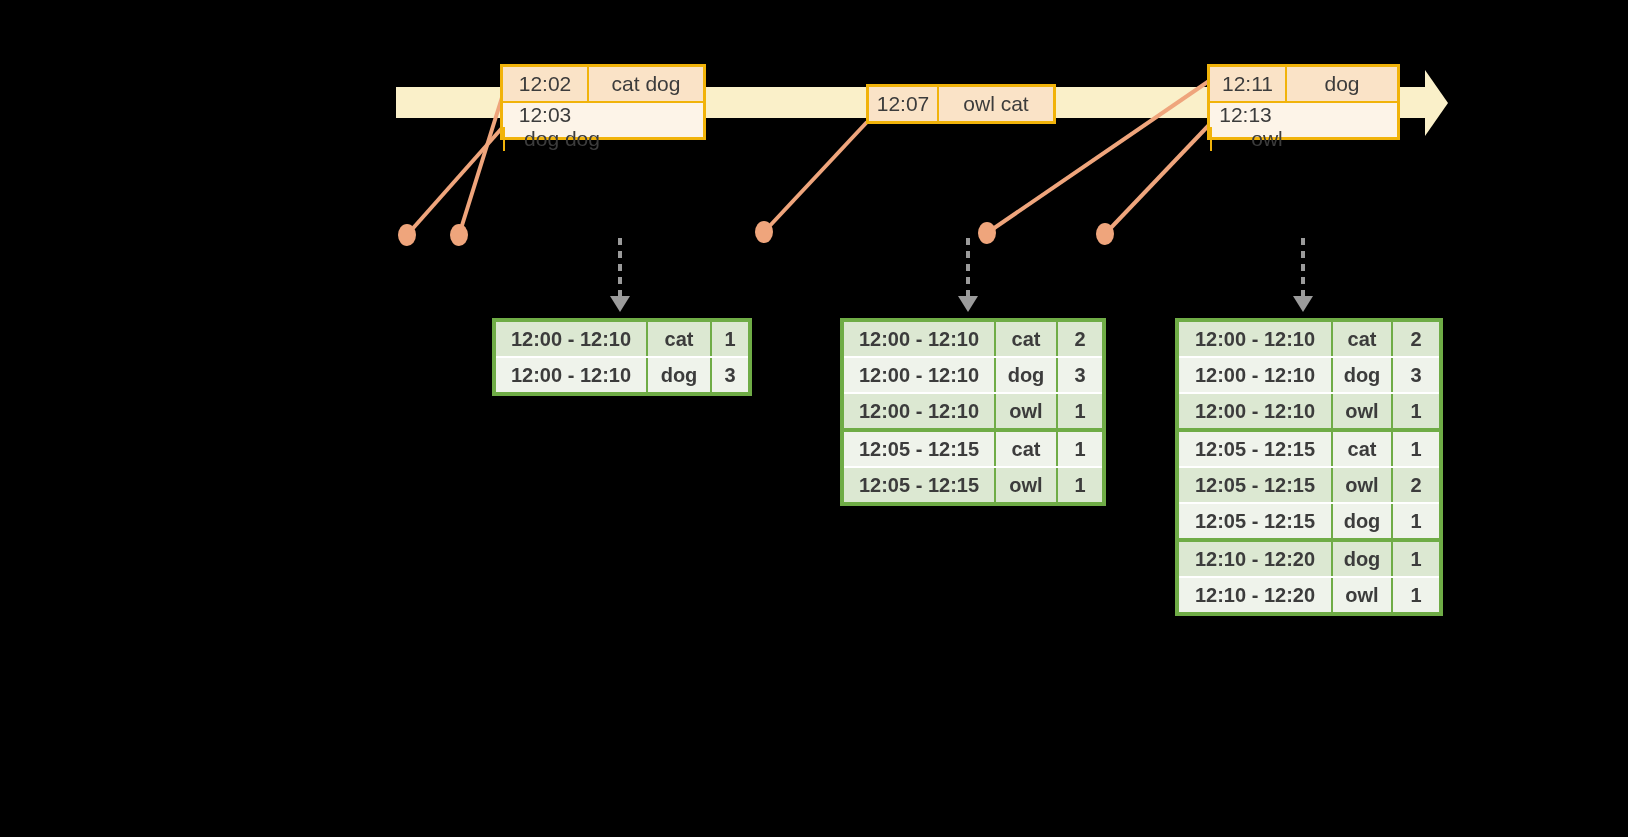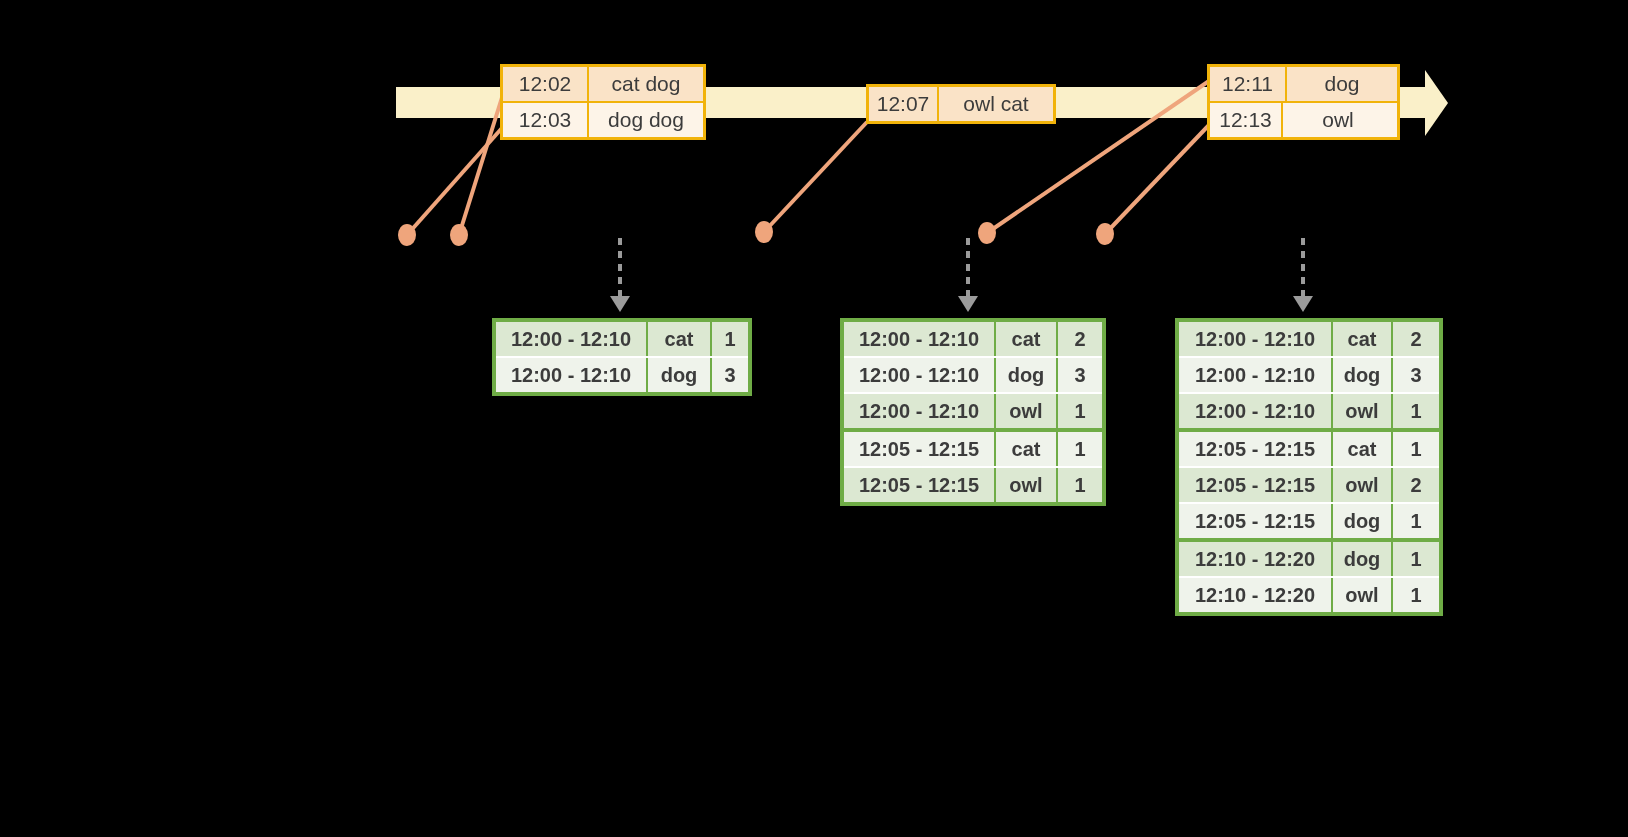--- a/index.html
+++ b/index.html
@@ -24,21 +24,21 @@
     white-space:nowrap;
   }
   .evt-table .tcell{font-size:21px;}
   .res-table .tcell{font-size:20px;}
   .evt-table .tcell + .tcell{border-left:2px solid var(--event_border);}
   .res-table .tcell + .tcell{border-left:2px solid var(--result_border);}
   .evt-table .trow + .trow{border-top:2px solid var(--event_border);}
   .res-table .trow.sep-row{border-top:2px solid #ffffff;}
   .res-table .trow.sep-group{border-top:4px solid var(--result_border);}
   .evt-table .trow.odd{background:var(--event_row_odd);}
-  .evt-table .trow.even{background:var(--event_row_even);}
+  .evt-table .trow.even{background:var(--event_row_even);flex-direction:column;}
   .res-table .trow.odd{background:var(--result_row_odd);}
   .res-table .trow.even{background:var(--result_row_even);}
 </style>
 </head>
 <body>
 
 <div id="canvas">
   <svg id="overlay" width="1628" height="837">
       <rect x="396" y="87" width="1029" height="31" fill="#FAF0C9"></rect>
       <polygon points="1425,70 1448,103 1425,136" fill="#FAF0C9"></polygon>

